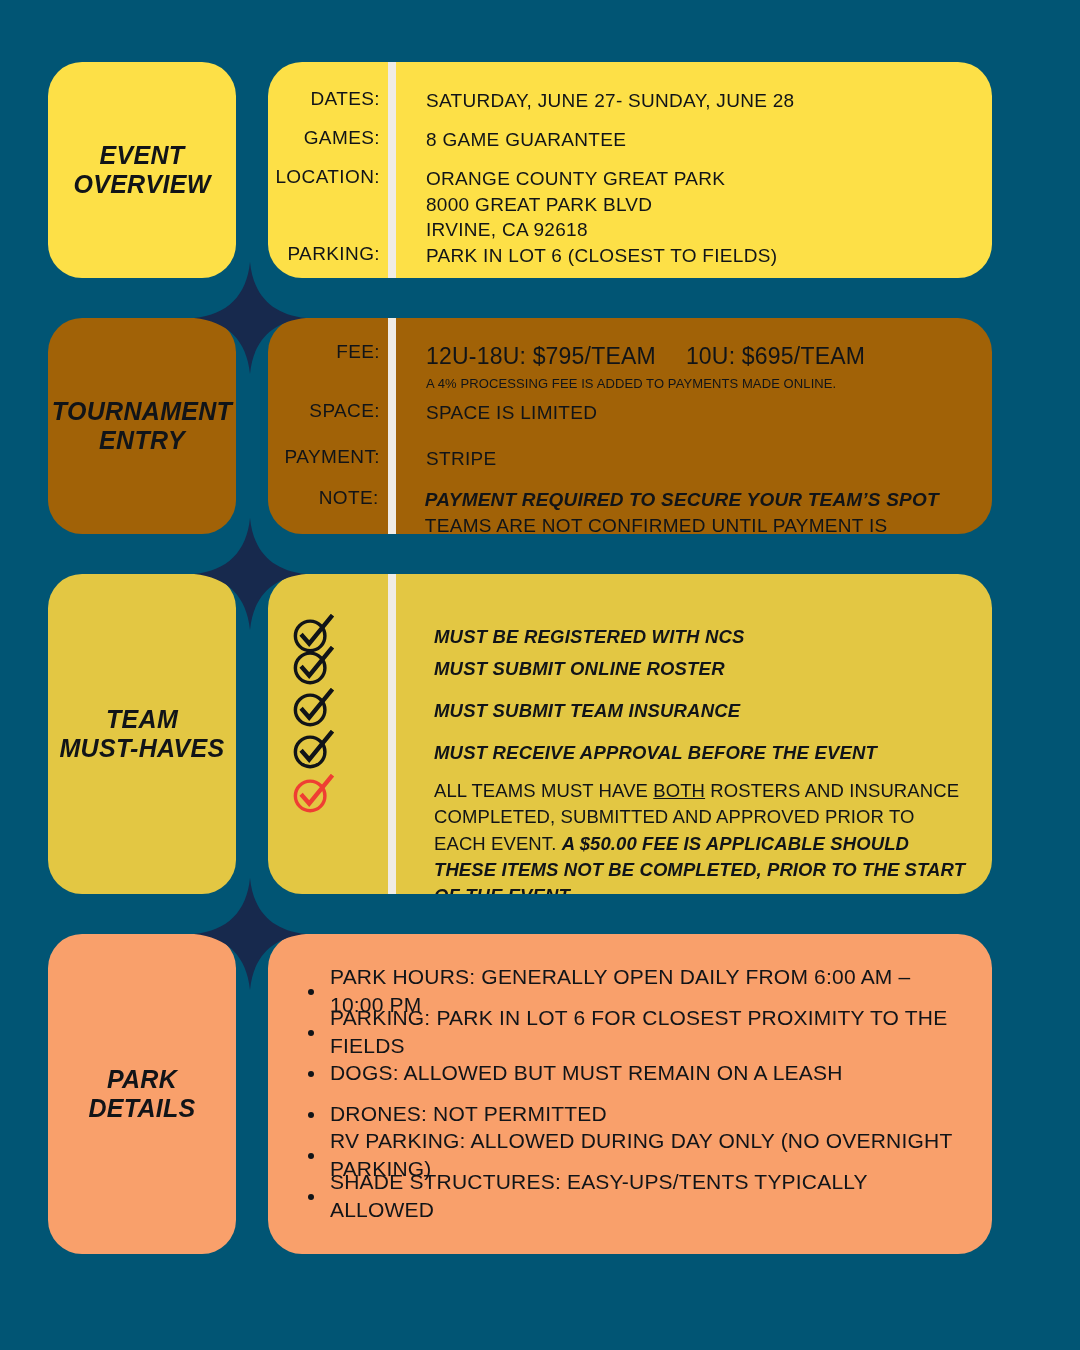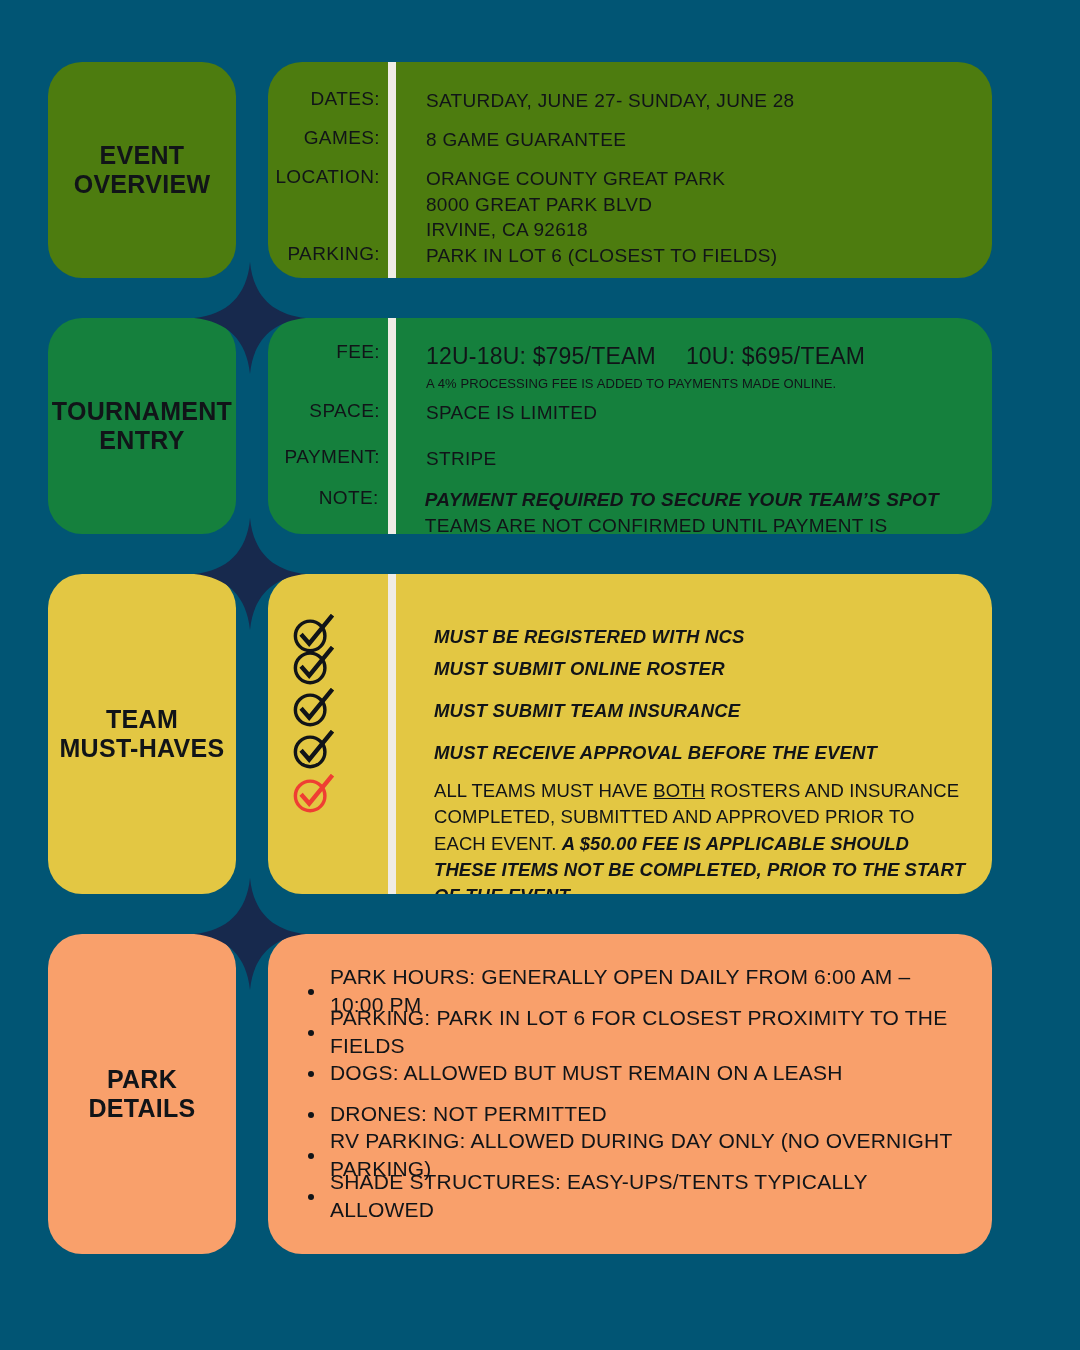--- a/index.html
+++ b/index.html
@@ -16,40 +16,41 @@
 
   
   .row { position: absolute; left: 0; width: 1080px; }
 
   .label-card {
     position: absolute; left: 48px; top: 0;
     width: 188px; height: 100%;
     border-radius: 34px;
     display: flex; align-items: center; justify-content: center;
     text-align: center;
+    font-style: italic;
   }
   .label-card .ttl {
     font-weight: bold; font-size: 25px; line-height: 1.18;
     color: #111418; letter-spacing: .3px;
   }
 
   .content-card {
     position: absolute; left: 268px; top: 0;
     width: 724px; height: 100%;
     border-radius: 34px;
     overflow: hidden;
   }
   .divider {
     position: absolute; left: 120px; top: 0; bottom: 0;
     width: 8px; background: #f0ece6; z-index: 3;
   }
 
   
-  .c-cream  { background: #4d7c0f; }
-  .c-blue   { background: #15803d; }
+  .c-cream  { background: #fde047; }
+  .c-blue   { background: #a16207; }
   .c-yellow { background: #e3c743; }
   .c-orange { background: #f9a06b; }
 
   
   .dl { position: absolute; inset: 0; }
   .dl-row { position: absolute; display: flex; }
   .dl-key {
     width: 112px; text-align: right; padding-right: 0;
     font-size: 19px; color: #111418; letter-spacing: .4px;
     white-space: nowrap;

